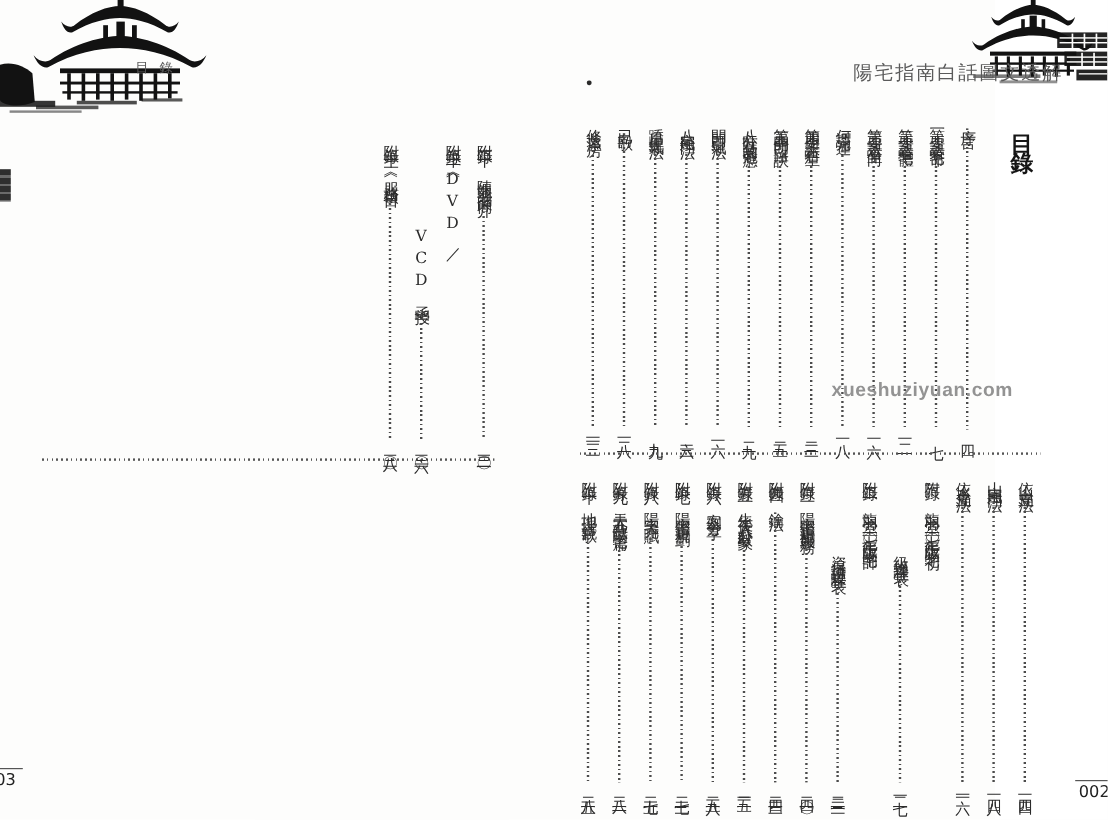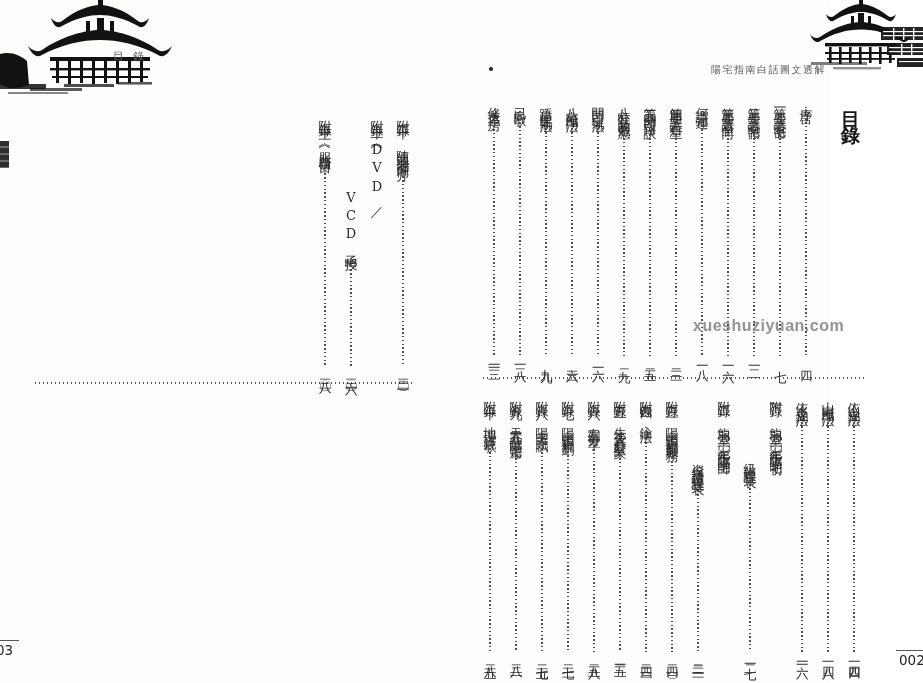--- a/index.html
+++ b/index.html
@@ -12,21 +12,21 @@
     font-family:"DejaVu Serif","Liberation Serif",serif;
   }
   .spread{position:relative;width:829px;height:683px;background:#fdfdfc;}
 
   
   .run-header{
     position:absolute;color:var(--header);
     font-size:11px;letter-spacing:1px;white-space:nowrap;
   }
   .run-header.left{left:113px;top:49px;letter-spacing:9px;}
-  .run-header.right{left:694px;top:63px;letter-spacing:1.5px;font-size:10px;padding-left:17px;}
+  .run-header.right{left:694px;top:51px;letter-spacing:1.5px;font-size:16px;padding-left:17px;}
 
   
   .toc-section{position:absolute;display:flex;flex-direction:row-reverse;
     justify-content:flex-start;align-items:stretch;}
   #toc-top{left:479px;top:97px;width:388px;height:265px;}
   #toc-bottom{left:476px;top:391px;width:391px;height:268px;}
   #toc-left{left:310px;top:110px;width:106px;height:263px;}
 
   .toc-col{
     width:26px;flex:0 0 26px;display:flex;flex-direction:column;

